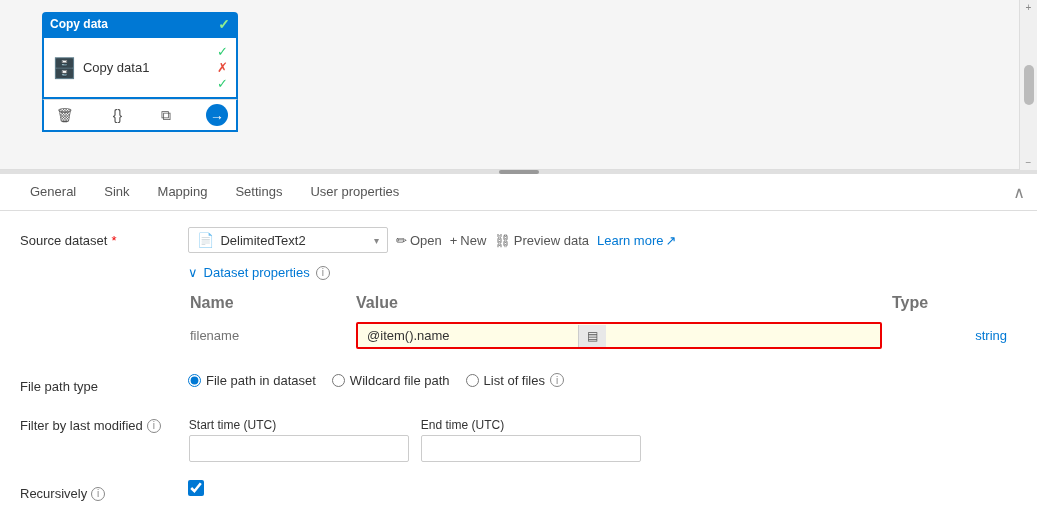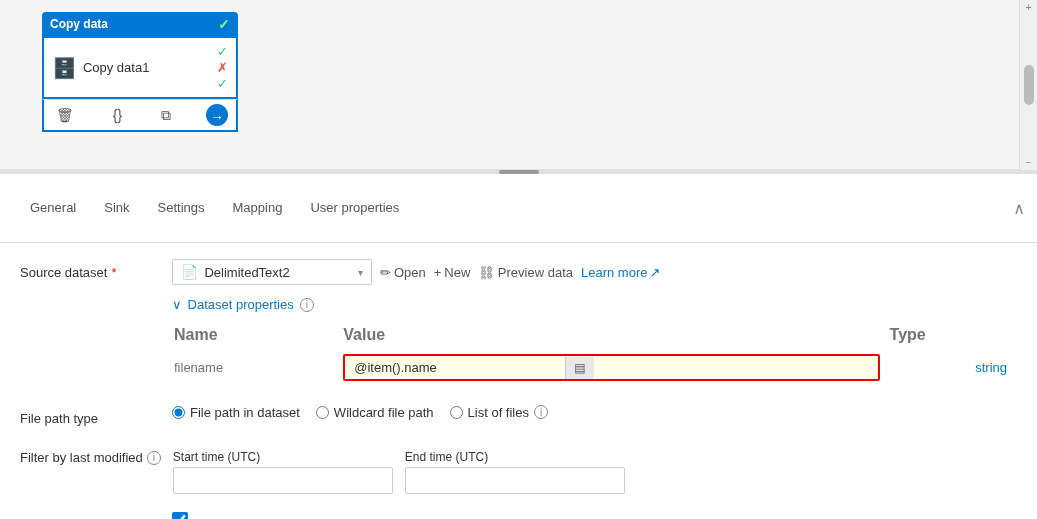--- a/index.html
+++ b/index.html
@@ -108,21 +108,21 @@
       height: 4px;
       background: #999;
       border-radius: 2px;
     }
 
     
     .tabs-bar {
       display: flex;
       align-items: flex-start;
       border-bottom: 1px solid #ddd;
-      padding: 16px 16px;
+      padding: 0 16px;
       background: #fff;
       position: relative;
     }
     .tab {
       padding: 10px 14px;
       cursor: pointer;
       font-size: 13px;
       color: #555;
       border-bottom: 2px solid transparent;
       margin-bottom: -1px;
@@ -147,21 +147,21 @@
       padding: 16px 20px;
       background: #fff;
       overflow-y: auto;
       height: calc(519px - 170px - 4px - 42px);
     }
 
     .form-row {
       display: flex;
       align-items: flex-start;
       margin-bottom: 18px;
-      gap: 12px;
+      gap: 28px;
     }
     .form-label {
       min-width: 140px;
       font-size: 13px;
       color: #333;
       padding-top: 6px;
       display: flex;
       align-items: center;
       gap: 4px;
     }
@@ -333,22 +333,22 @@
   </div>
 </div>
 
 <div class="divider-line">
   <div class="divider-handle"></div>
 </div>
 
 <div class="tabs-bar">
   <div class="tab">General</div>
   <div class="tab">Sink</div>
+  <div class="tab">Mapping</div>
   <div class="tab">Settings</div>
-  <div class="tab">Mapping</div>
   <div class="tab">User properties</div>
   <span class="tabs-collapse">∧</span>
 </div>
 
 <div class="form-area">
 
   <div class="form-row">
     <div class="form-label">
       <span>Source dataset</span>
       <span class="required"> *</span>

